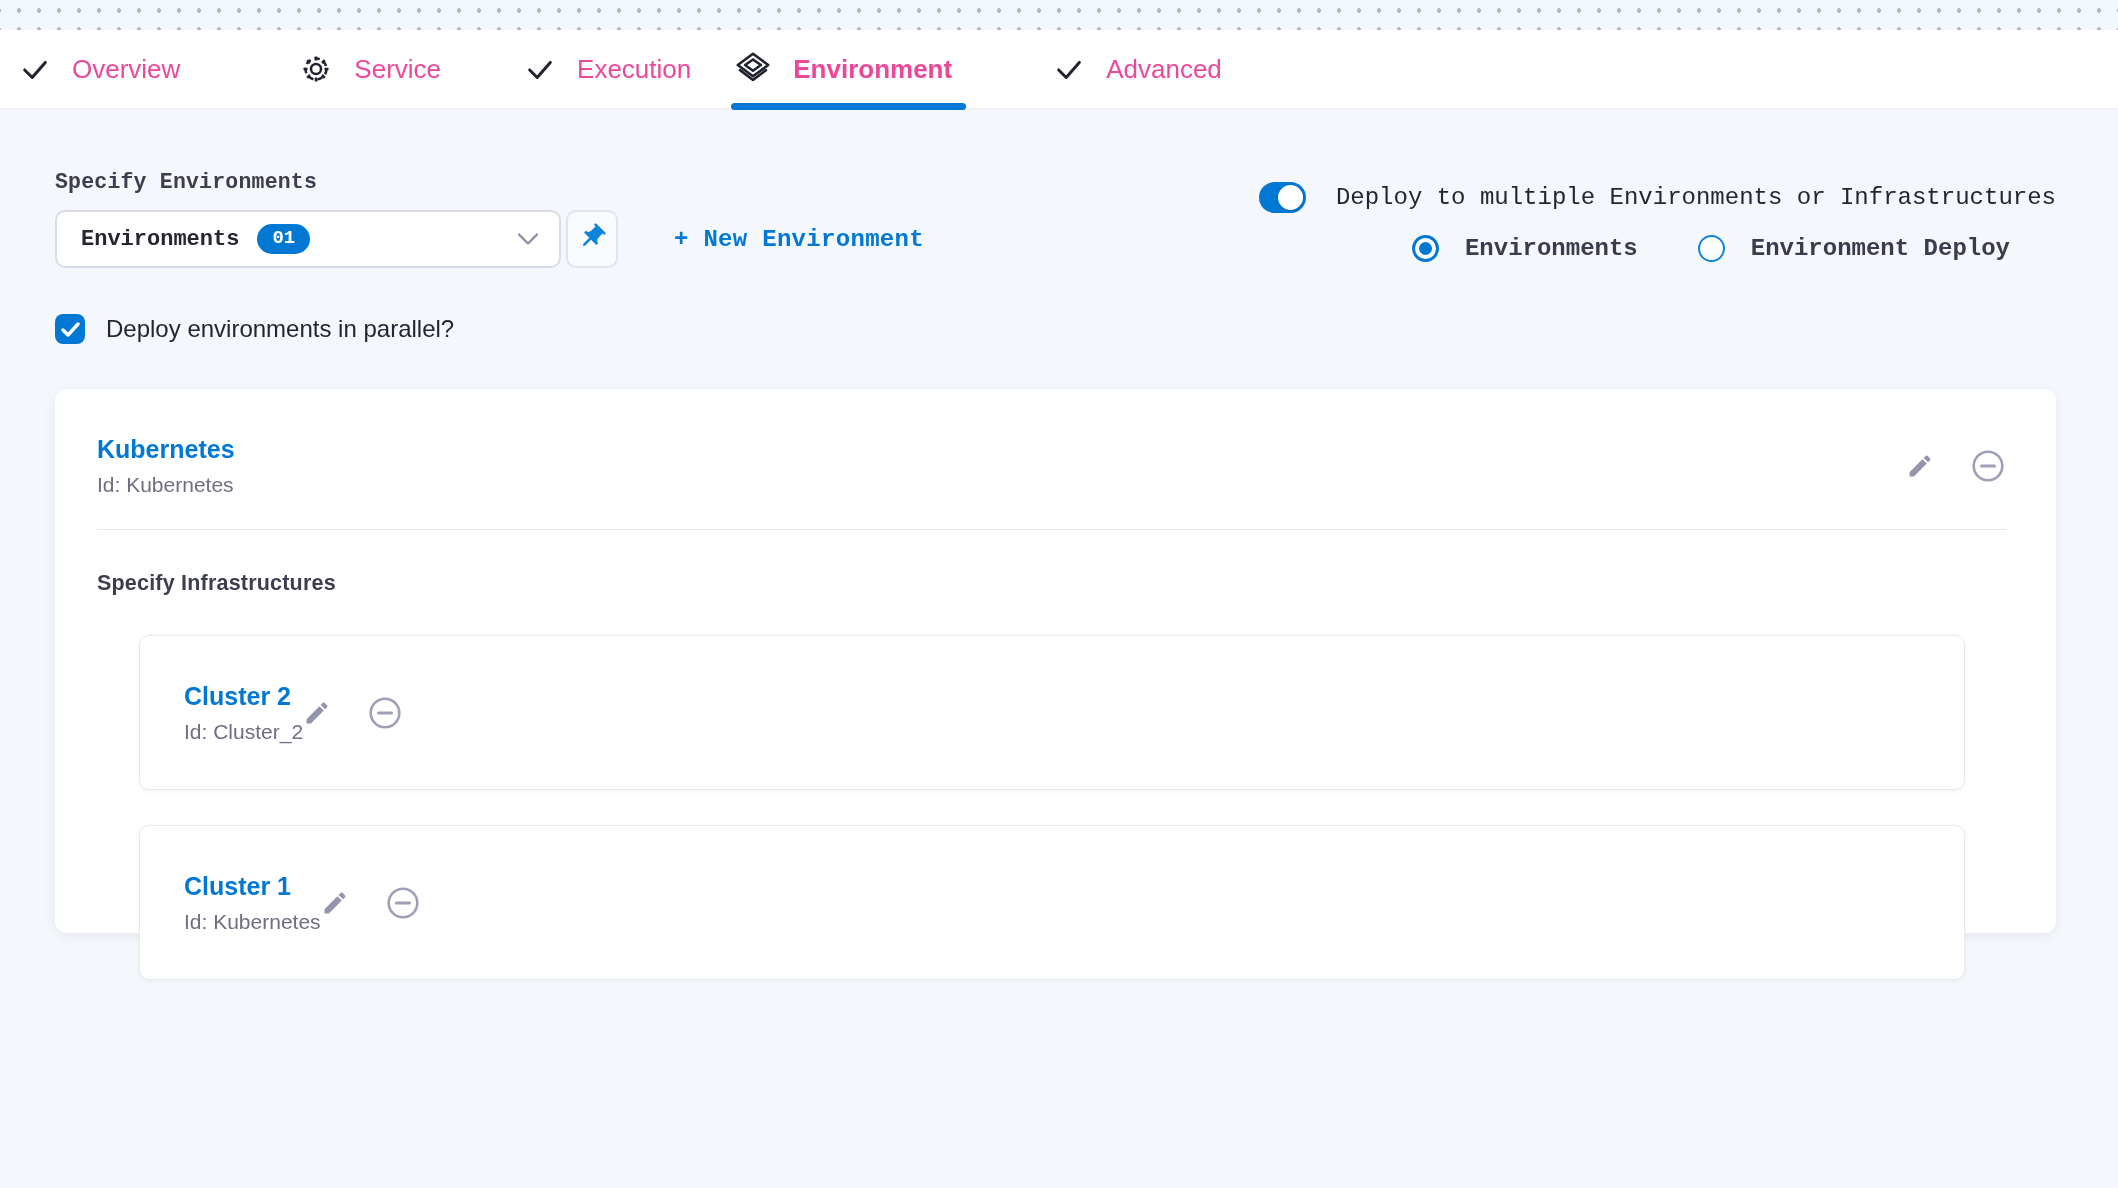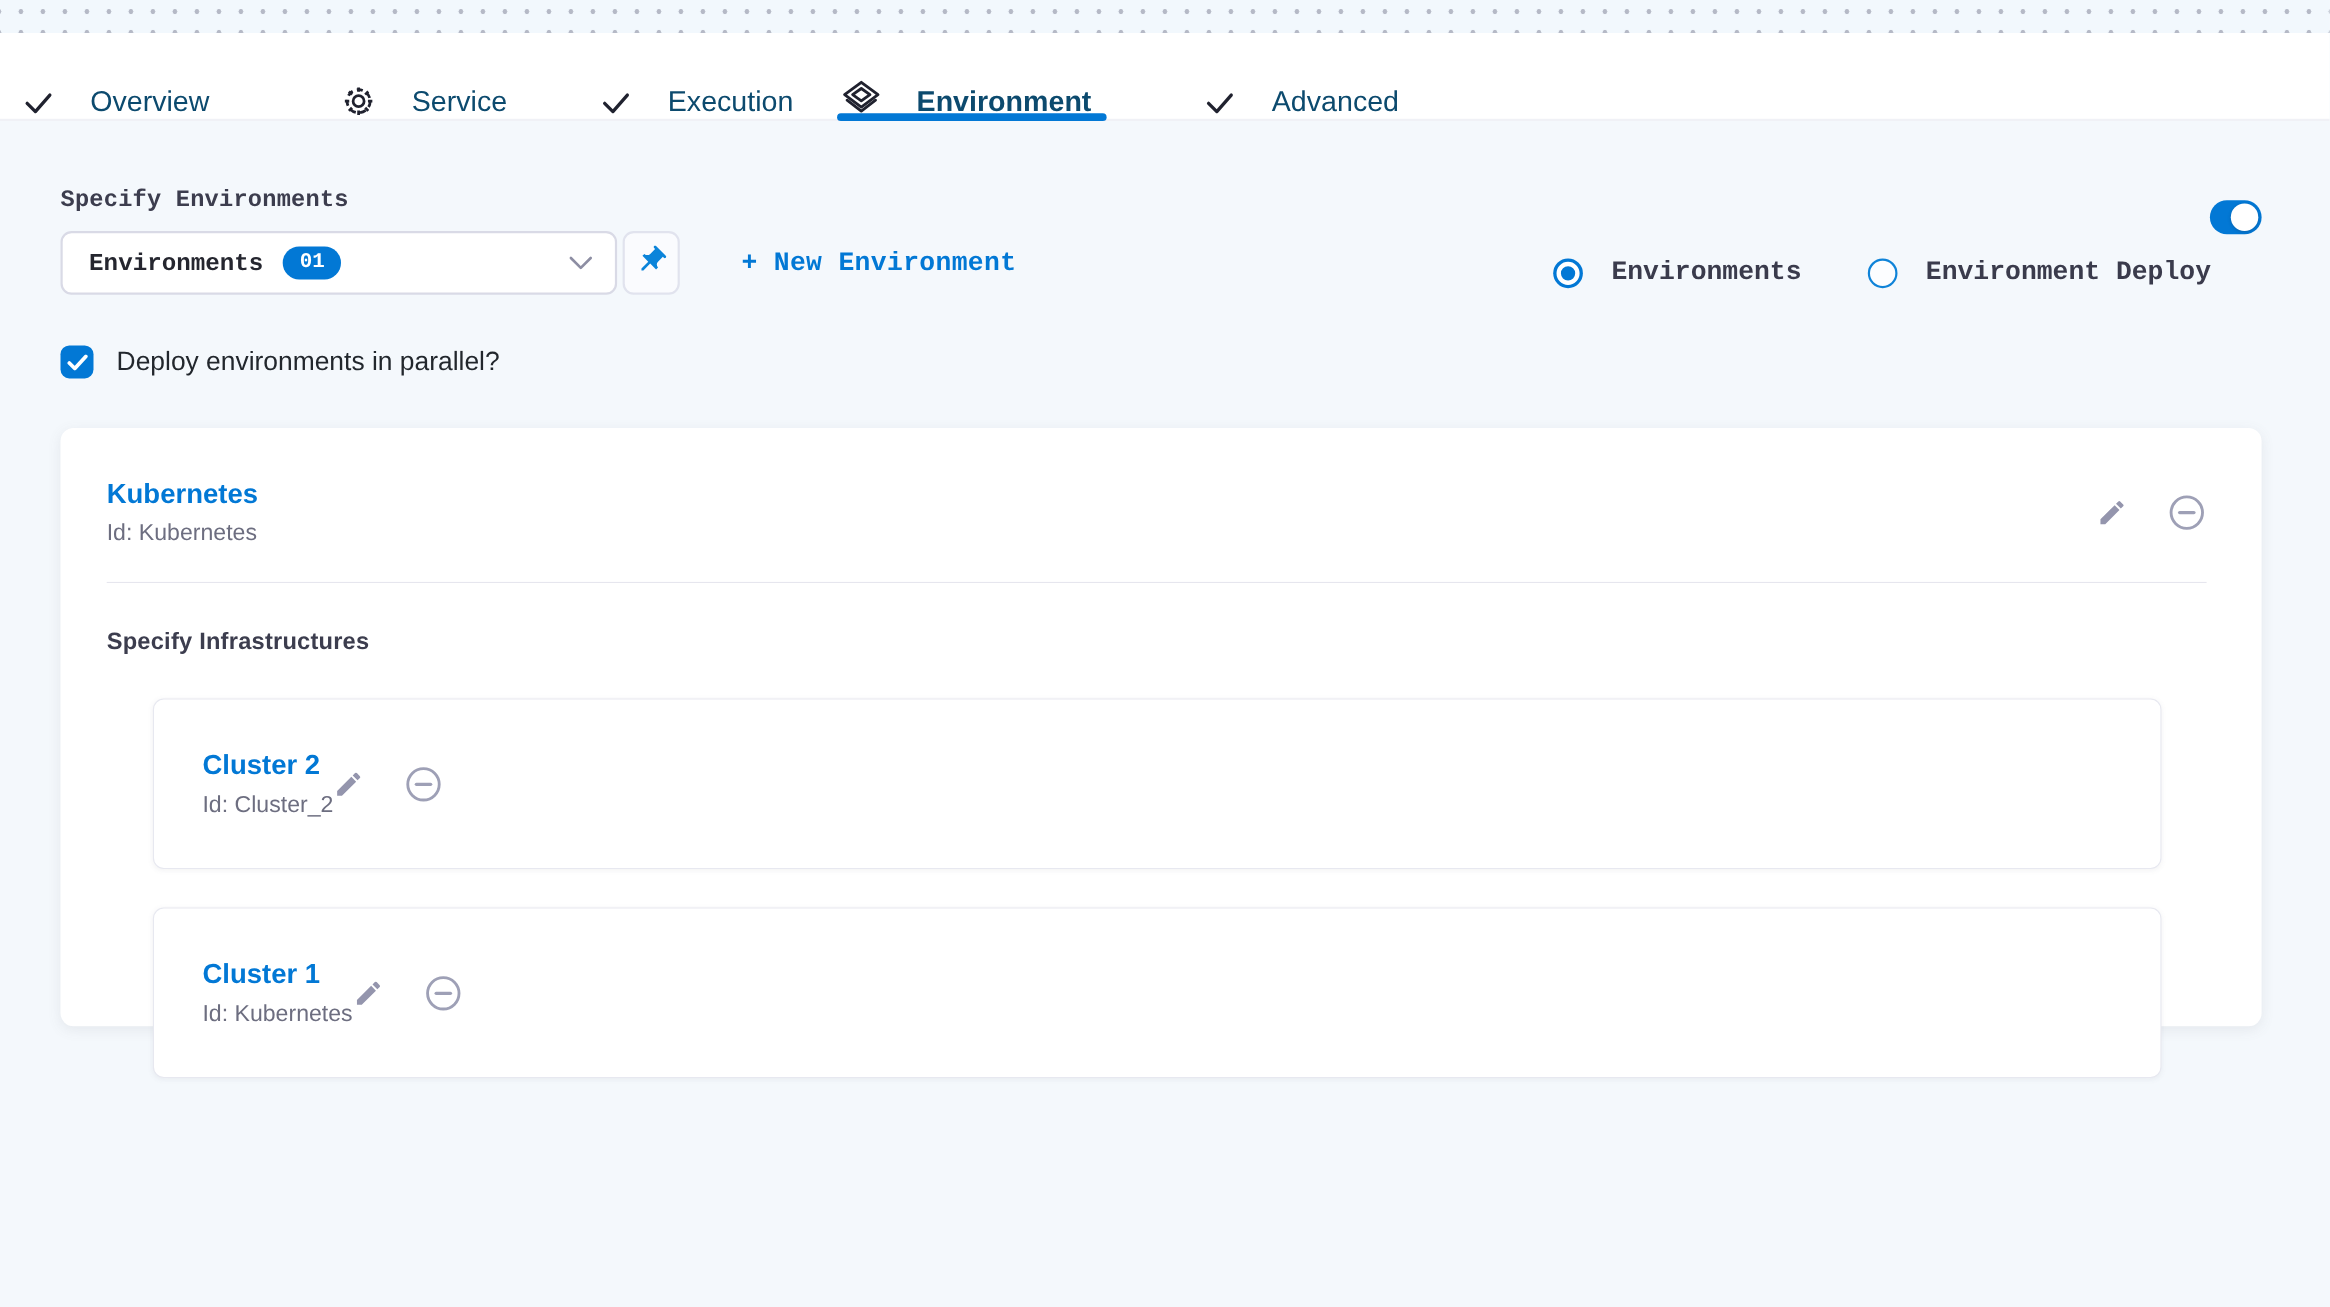--- a/index.html
+++ b/index.html
@@ -22,22 +22,22 @@
   }
 
   
   .tabbar {
     height:80px; background:#ffffff;
     border-bottom:2px solid #f0f1f6;
     display:flex; align-items:stretch;
     padding-left:20px;
   }
   .tab {
-    display:flex; align-items:flex-end; gap:32px;
-    font-size:26px; color:#0c4a6e; cursor:pointer;
+    display:flex; align-items:center; gap:22px;
+    font-size:26px; color:#ec4899; cursor:pointer;
     position:relative; white-space:nowrap;
   }
   .tab svg { display:block; }
   .tab-service     { margin-left:120px; }
   .tab-environment { margin-left:44px; font-weight:bold; }
   .tab-execution   { margin-left:84px; }
   .tab-advanced    { margin-left:102px; }
   .tab.active::after {
     content:""; position:absolute; left:-4px; right:-14px; bottom:-2px;
     height:7px; background:#0278d5; border-radius:5px;
@@ -233,20 +233,21 @@
           </div>
           <span class="blue-link">+ New Environment</span>
         </div>
       </div>
 
       <div class="right-col">
         <div class="toggle-row">
           <div class="toggle">
             <div class="knob"></div>
           </div>
+          <span class="toggle-label">Deploy to multiple Environments or Infrastructures</span>
         </div>
         <div class="radios-row">
           <div class="radio-opt">
             <span class="radio-circle sel"></span>
             <span class="radio-label">Environments</span>
           </div>
           <div class="radio-opt">
             <span class="radio-circle unsel"></span>
             <span class="radio-label">Environment Deploy</span>
           </div>

